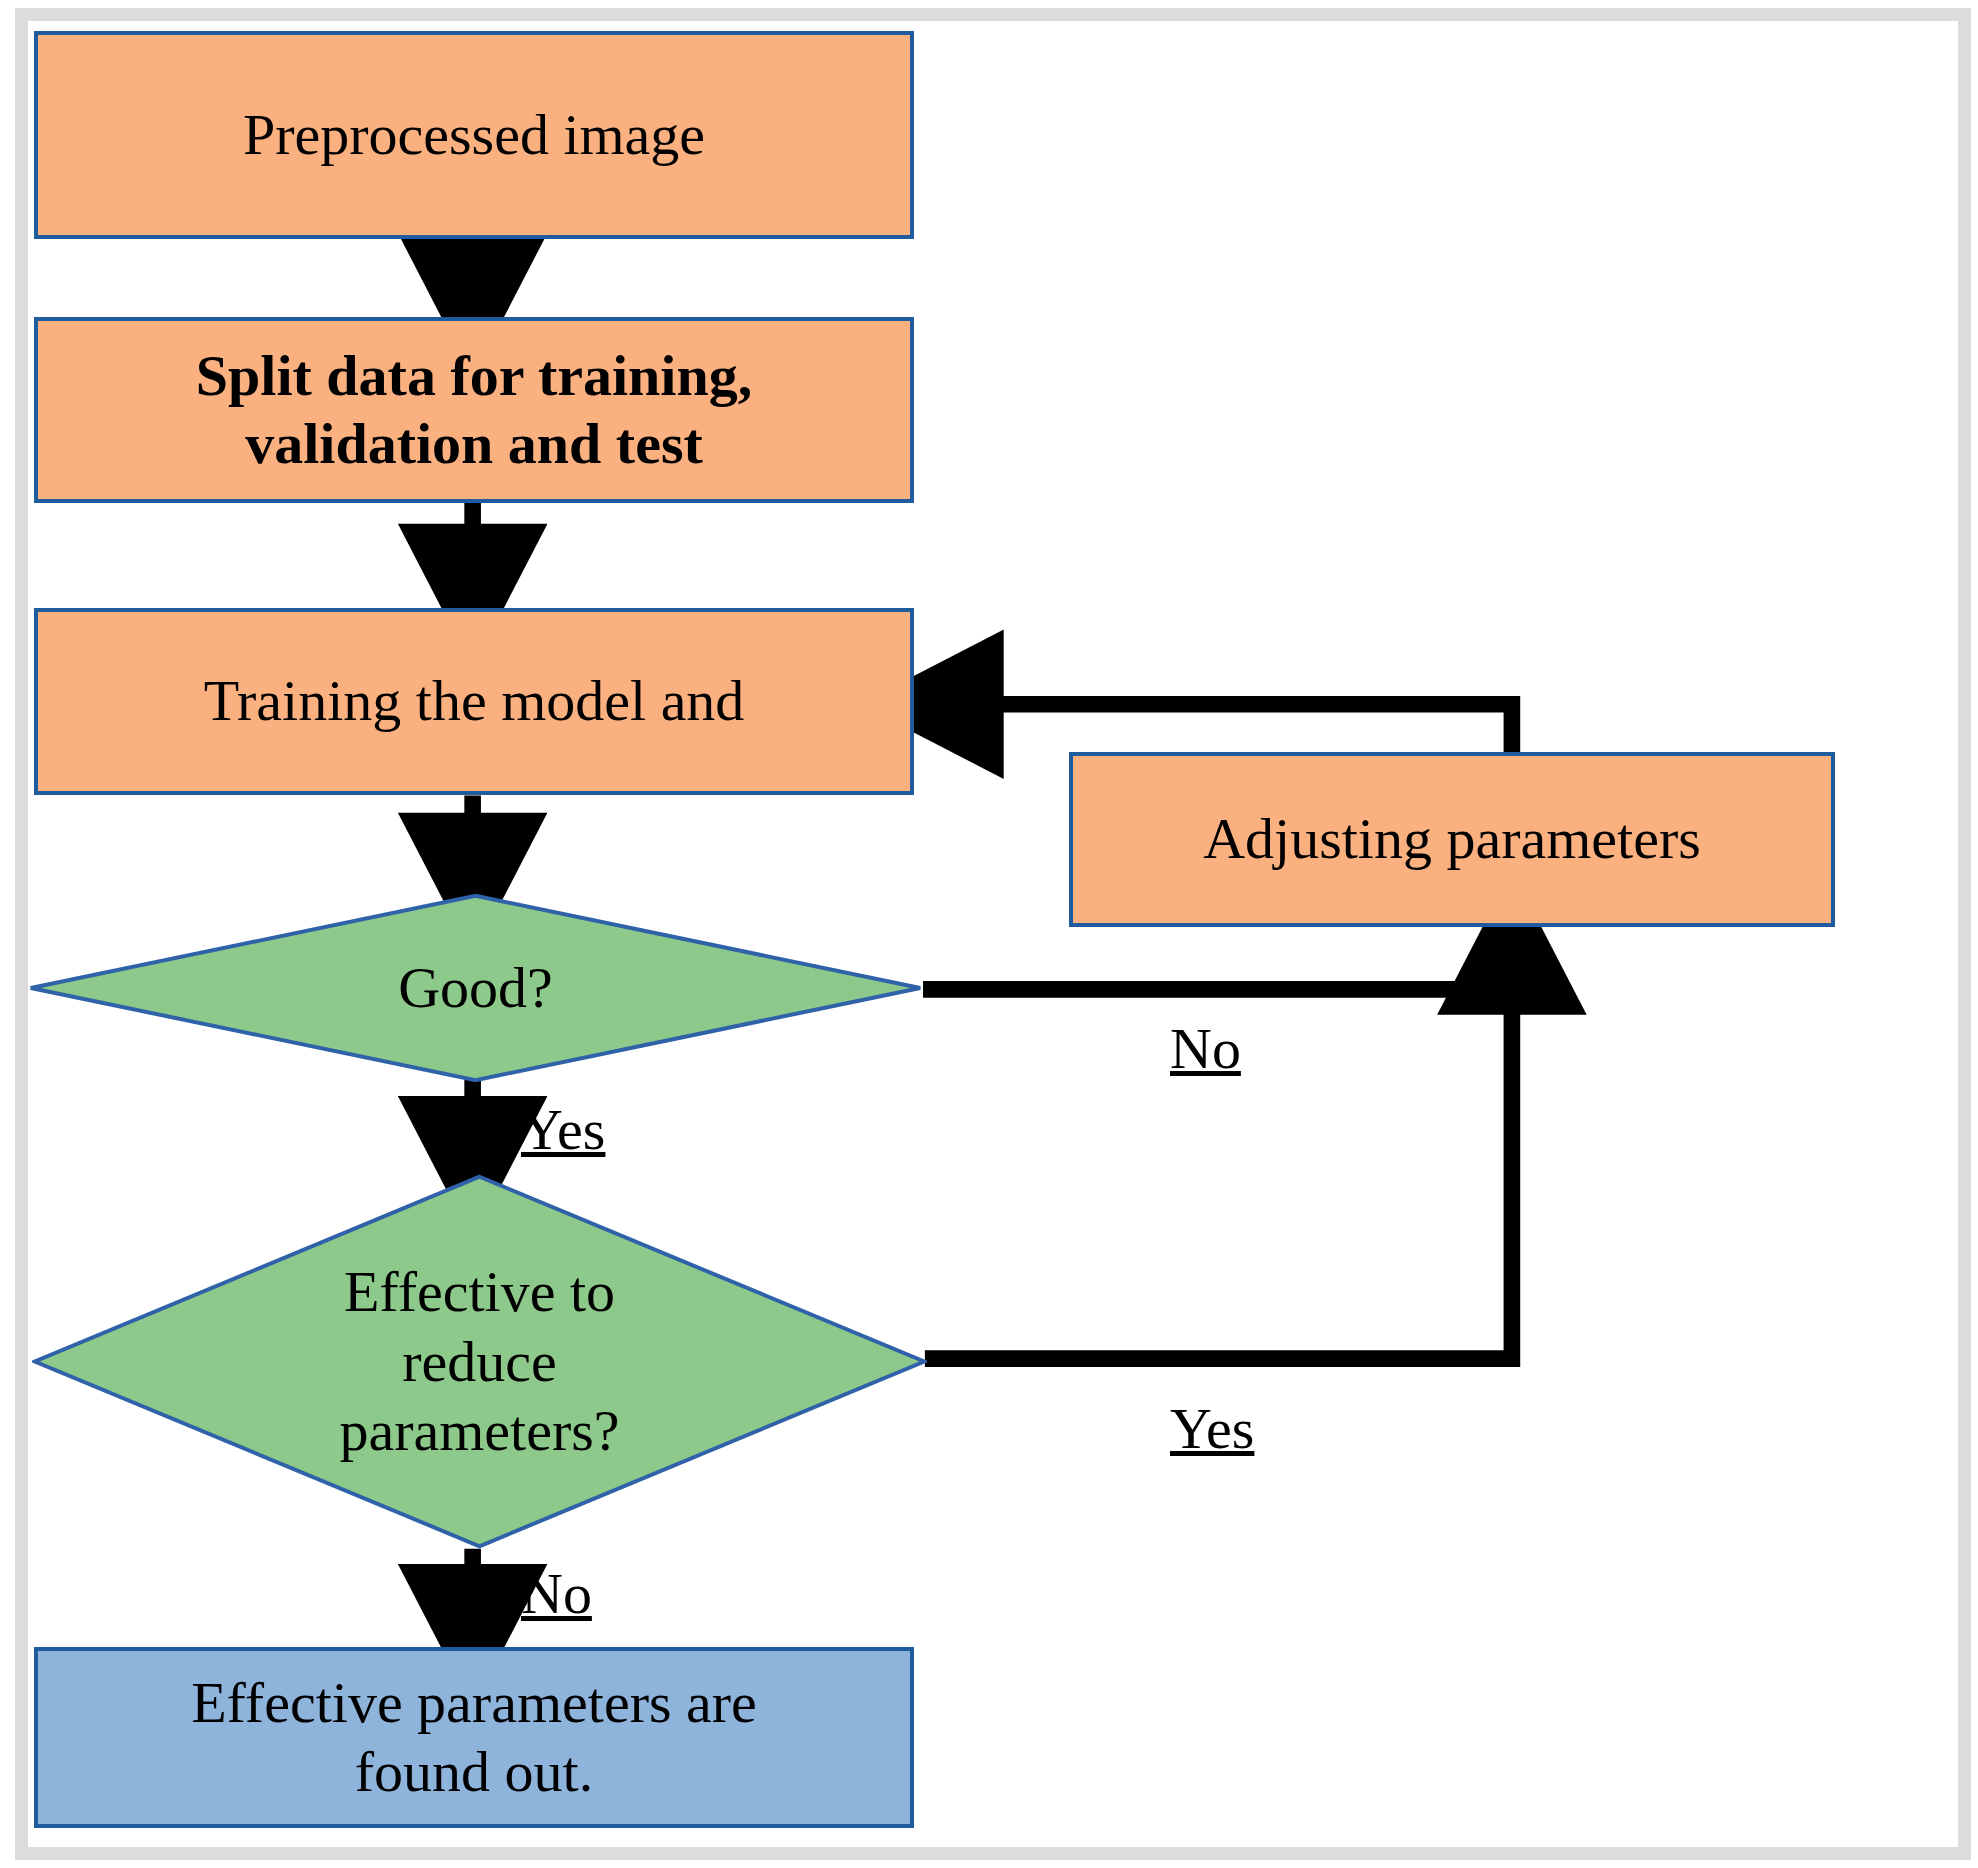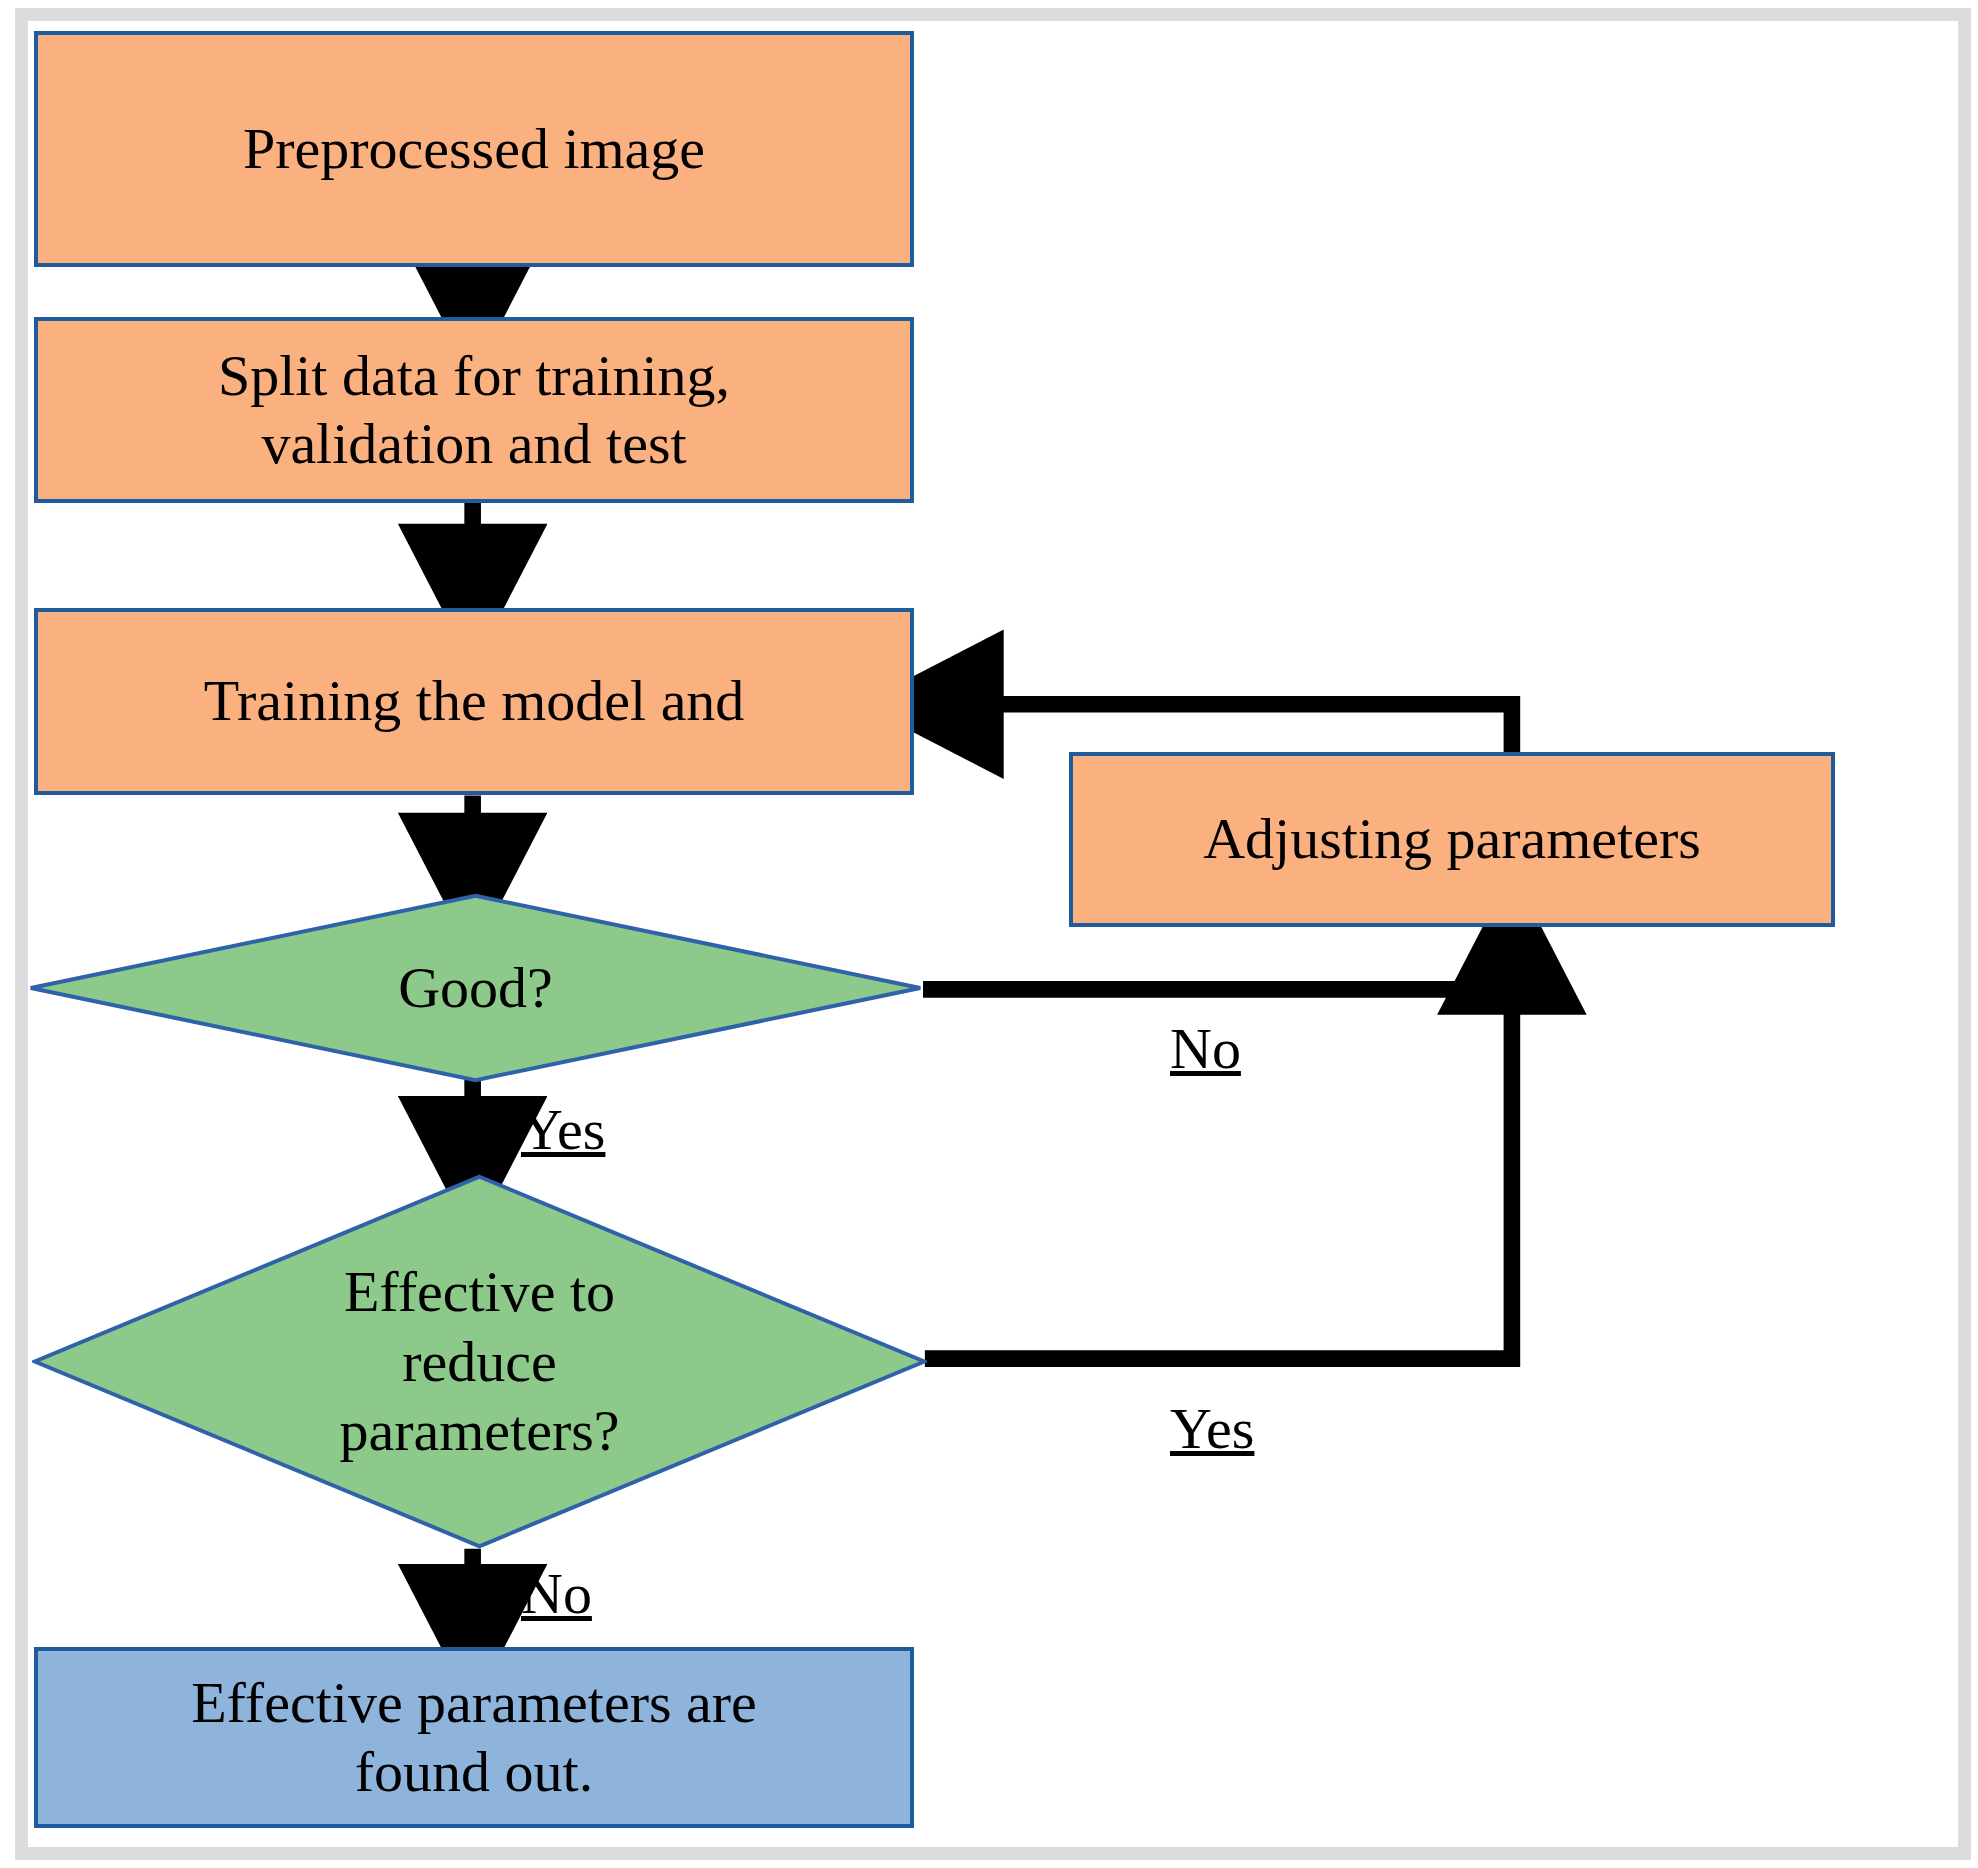--- a/index.html
+++ b/index.html
@@ -117,25 +117,25 @@
 
       <path d="M512,1170 L512,1265" stroke="#000000" stroke-width="18" fill="none" marker-end="url(#arrow-down)"></path>
 
       <path d="M1002,1472 L1638,1472 L1638,1075" stroke="#000000" stroke-width="18" fill="none"></path>
 
       <path d="M1638,815 L1638,763 L1010,763" stroke="#000000" stroke-width="18" fill="none" marker-end="url(#arrow-down)"></path>
 
       <path d="M512,1678 L512,1772" stroke="#000000" stroke-width="18" fill="none" marker-end="url(#arrow-down)"></path>
     </svg>
 
-    <div class="node box" style="left:34px; top:31px; width:880px; height:236px;">
+    <div class="node box" style="left:34px; top:31px; width:880px; height:208px;">
       <span>Preprocessed image</span>
     </div>
 
-    <div class="node box" style="left:34px; top:317px; width:880px; height:186px;">
+    <div class="node box" style="left:34px; top:317px; width:880px; height:186px;font-weight:bold;">
       <div>
         <div>Split data for training,</div>
         <div>validation and test</div>
       </div>
     </div>
 
     <div class="node box" style="left:34px; top:608px; width:880px; height:187px;">
       <div>
         <div>Training the model and</div>
       </div>

